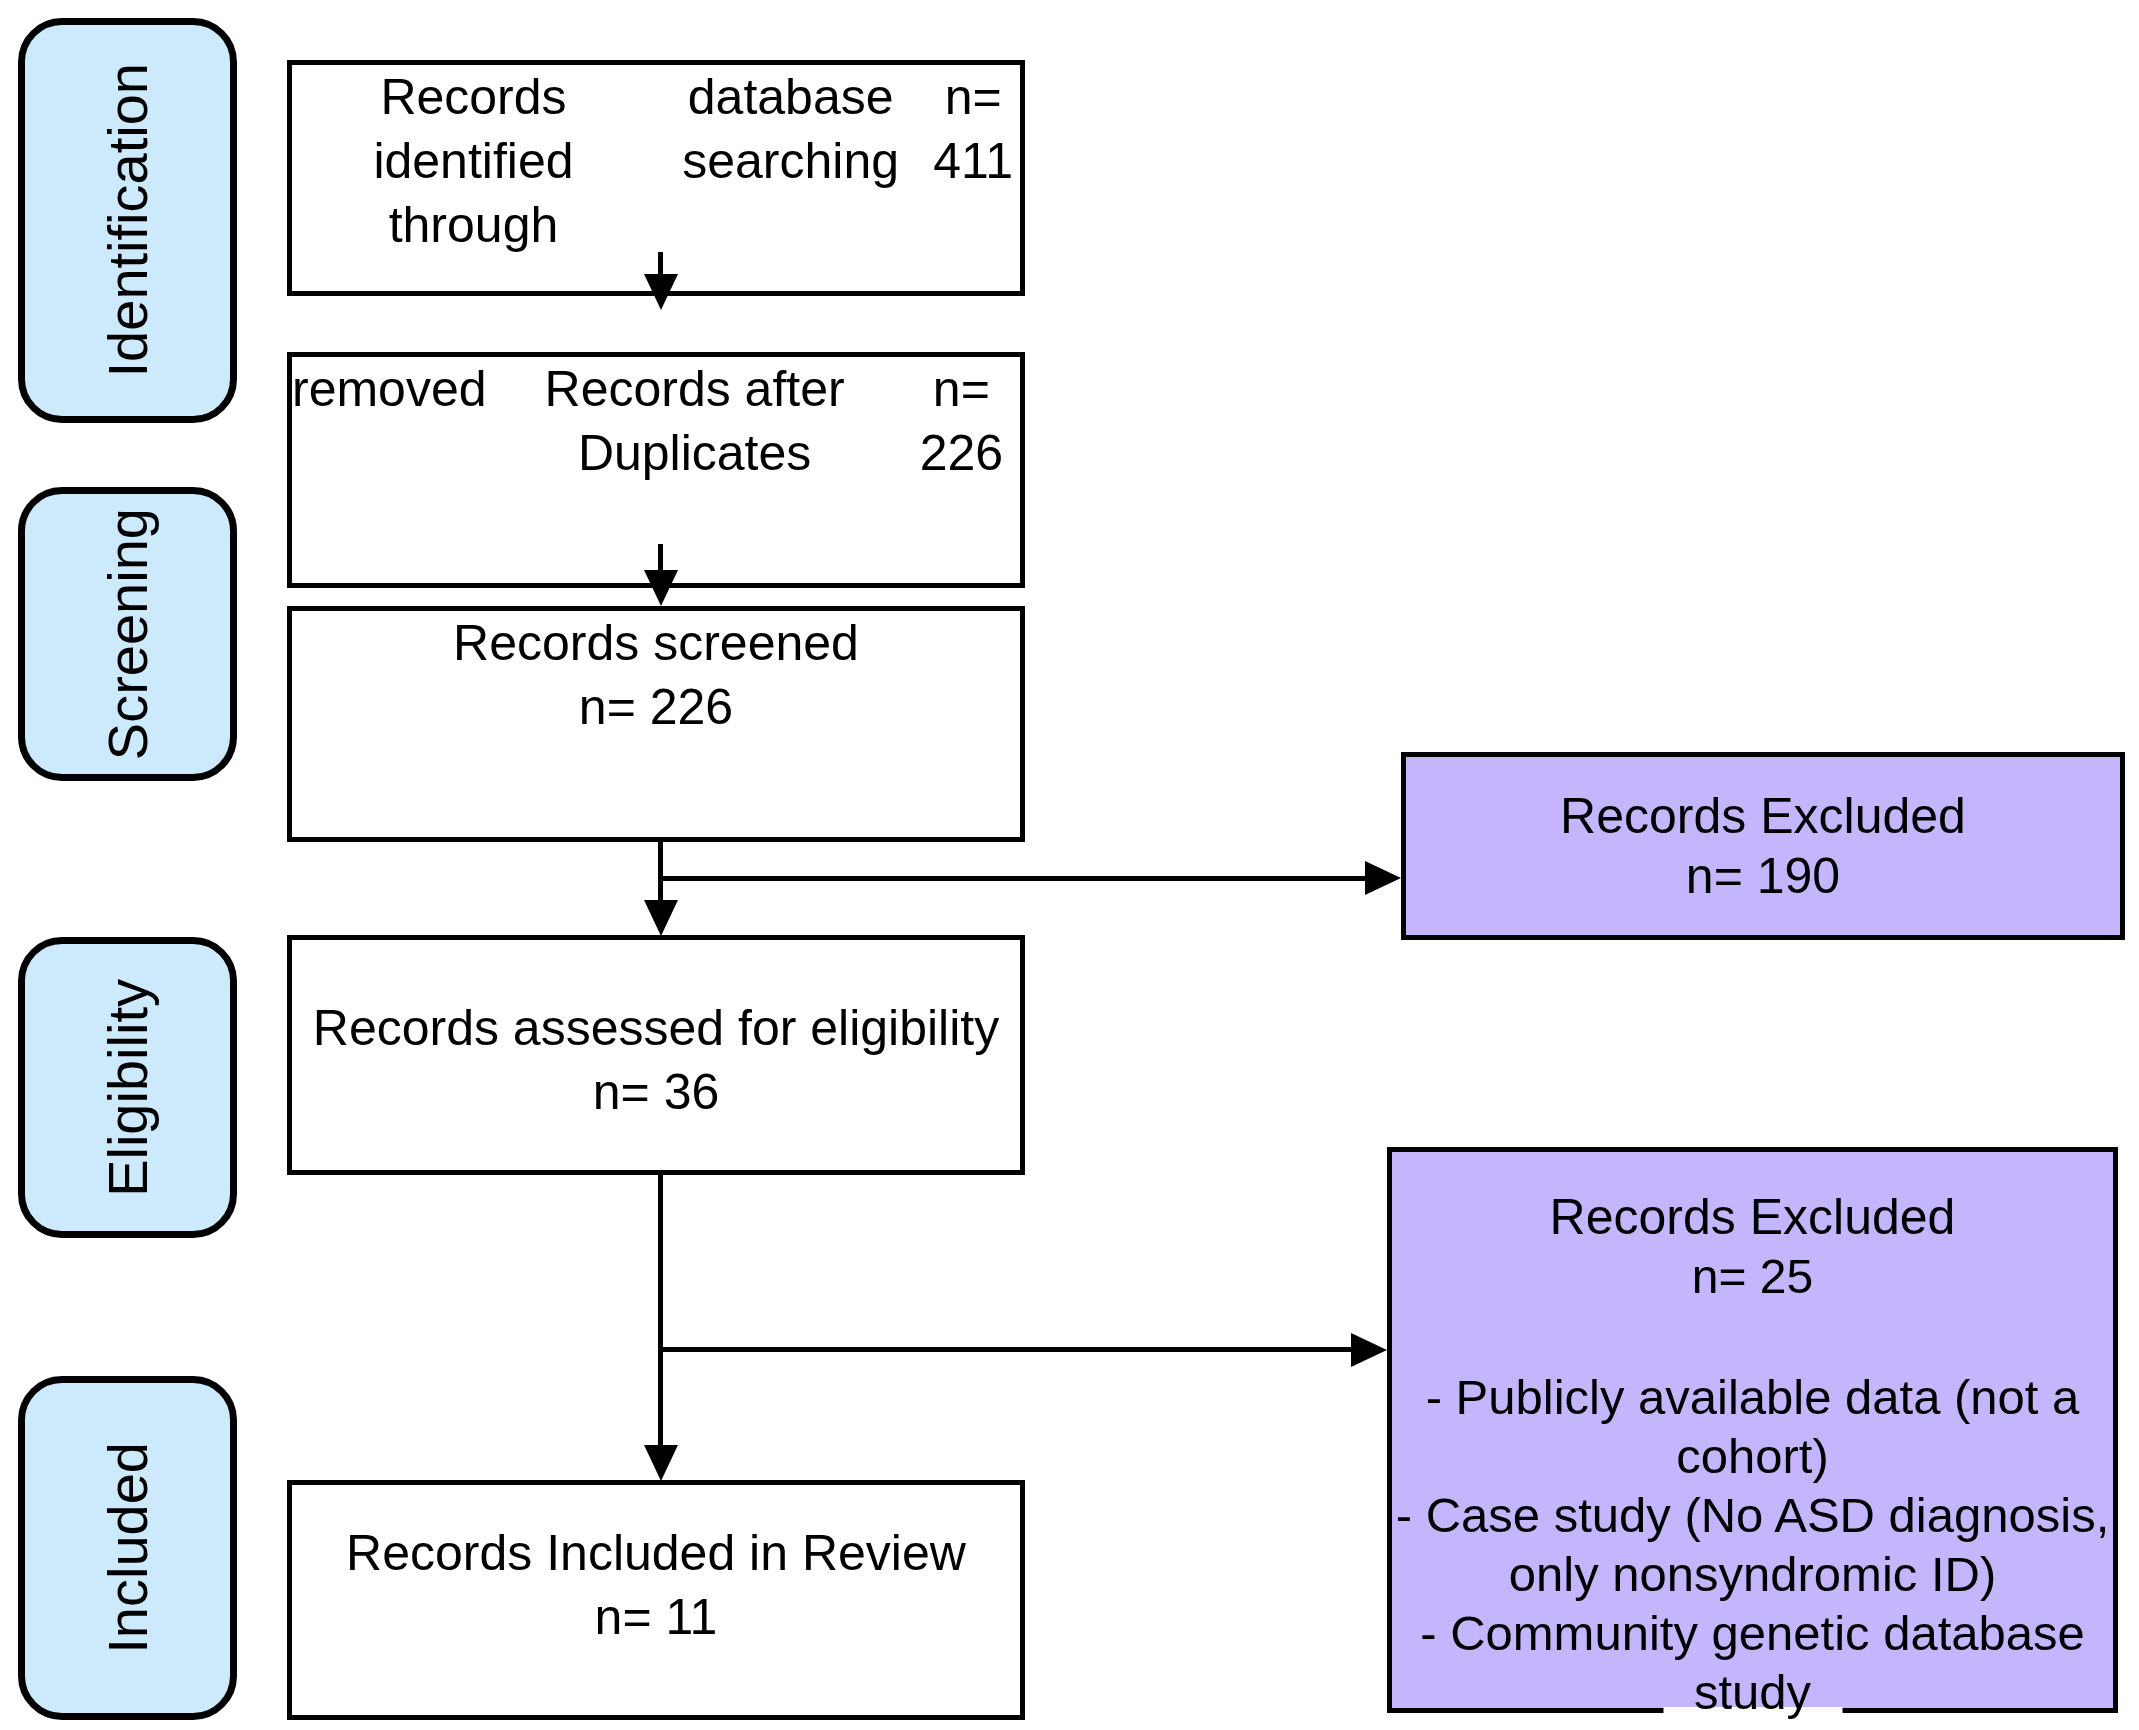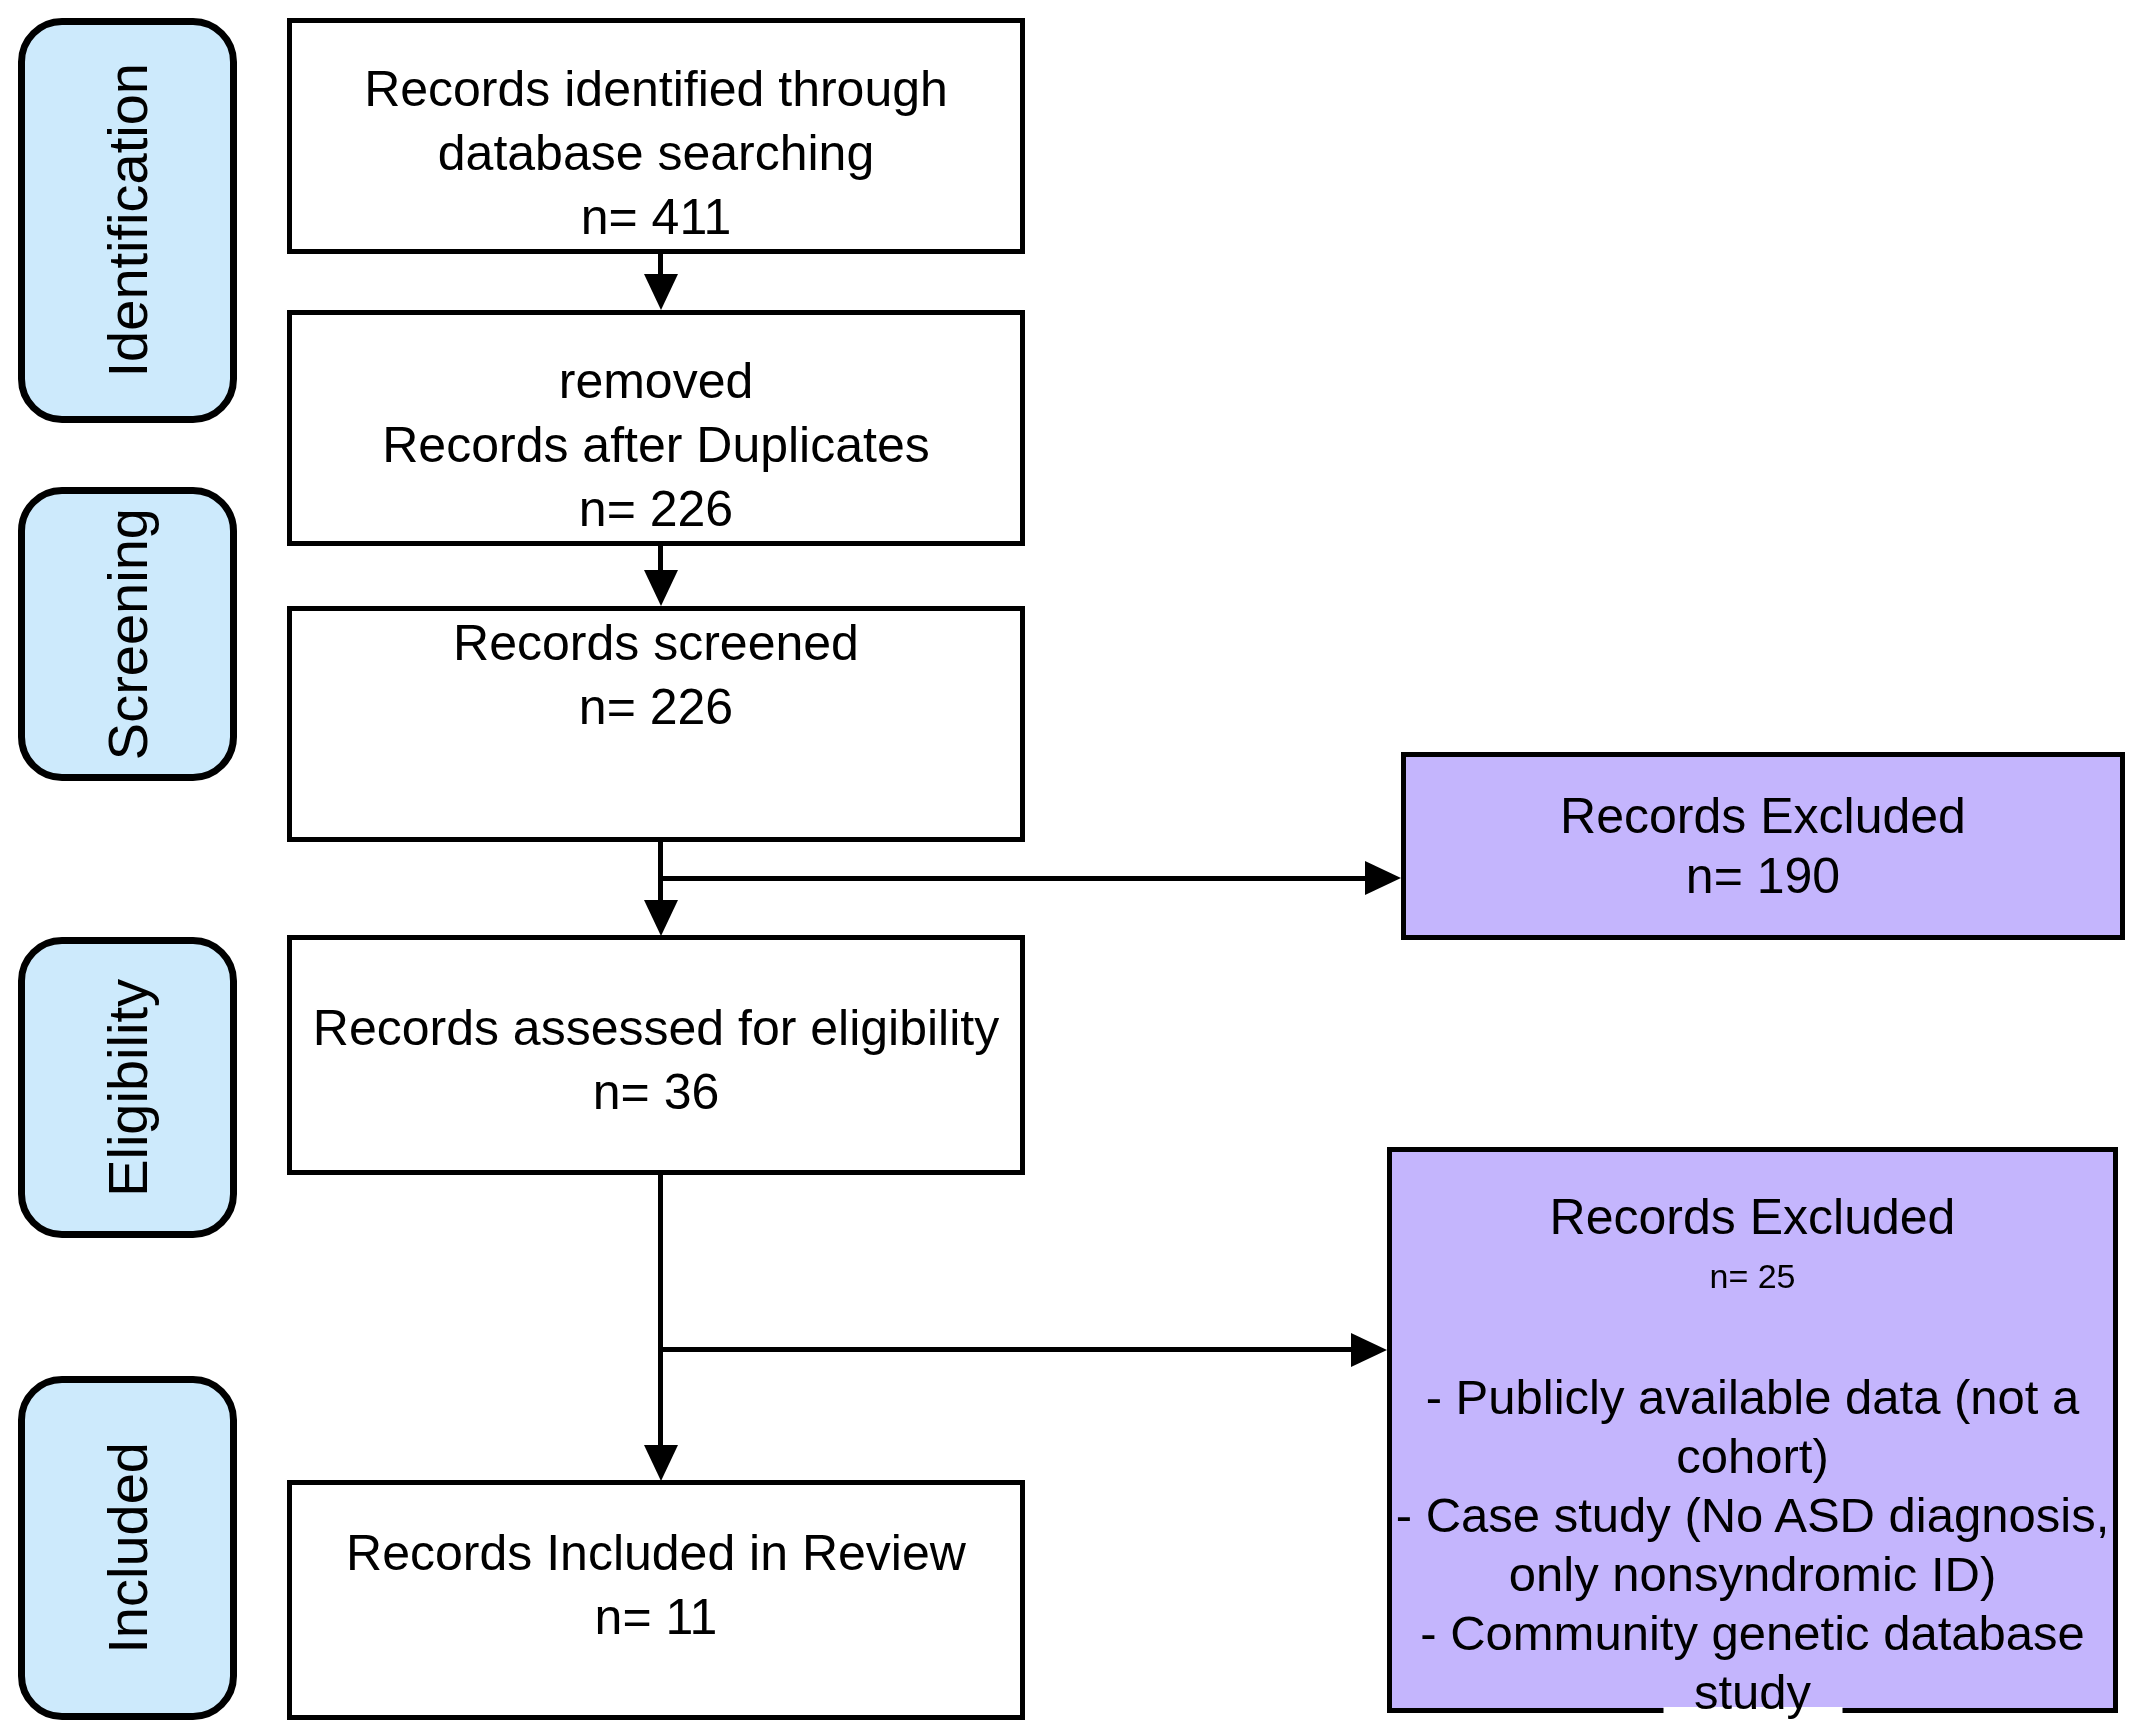--- a/index.html
+++ b/index.html
@@ -44,22 +44,23 @@
     width: 738px;
     box-sizing: border-box;
     border: 5.7px solid #000000;
     background: #ffffff;
     text-align: center;
     font-size: 50px;
     line-height: 64px;
   }
   .fbox.center3 {
     display: flex;
-    flex-direction: column;
-    justify-content: flex-end;
+    flex-direction: row;
+    justify-content: flex-start;
+    margin-top: 42px;
   }
 
   
   .ebox {
     position: absolute;
     box-sizing: border-box;
     border: 5.7px solid #000000;
     background: #c4b5fd;
     text-align: center;
     font-size: 50px;
@@ -173,21 +174,21 @@
 
   <div class="vline" style="left:658px; top:1174px; height:275px;"></div>
   <div class="tri-down" style="left:644px; top:1445px;"></div>
   <div class="hline" style="left:658px; top:1347px; width:693px;"></div>
   <div class="tri-right" style="left:1351px; top:1333px;"></div>
 
   <div class="ebox" style="left:1387px; top:1147px; width:731px; height:566px;">
     <div class="border-mask"></div>
     <div class="e2-content">
       <div style="font-size:50px; line-height:59px;">Records Excluded</div>
-      <div style="font-size:34px; line-height:59px;">n= 25</div>
+      <div style="font-size:48px; line-height:59px;">n= 25</div>
       <div class="e2-spacer"></div>
       <div>- Publicly available data (not a cohort)</div>
       <div>- Case study (No ASD diagnosis, only nonsyndromic ID)</div>
       <div>- Community genetic database study</div>
     </div>
   </div>
 
   <div class="fbox" style="top:1480px; height:240px; padding-top:36px;">
     <div>Records Included in Review</div>
     <div>n= 11</div>

